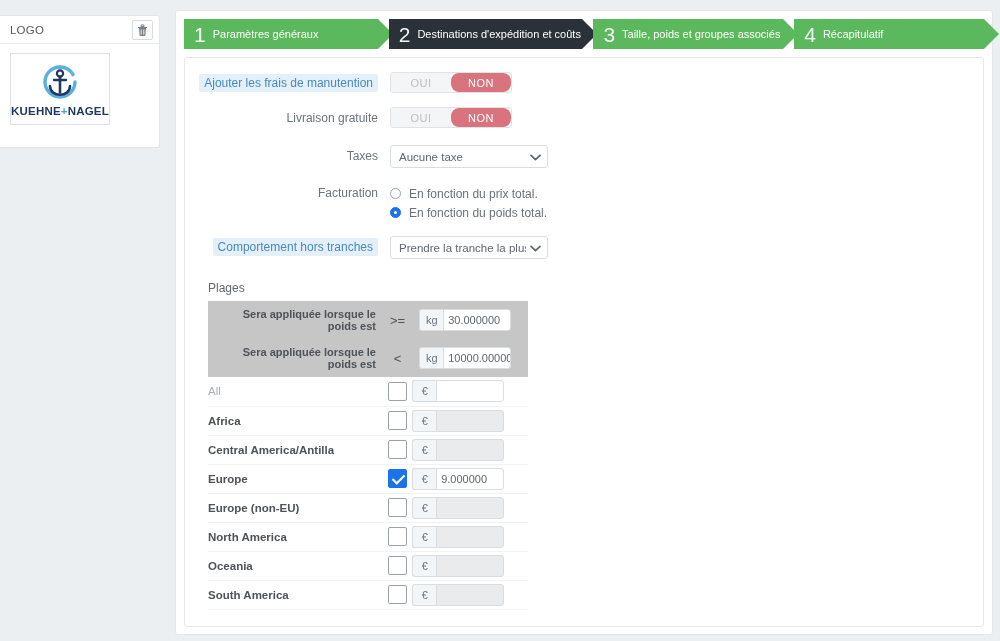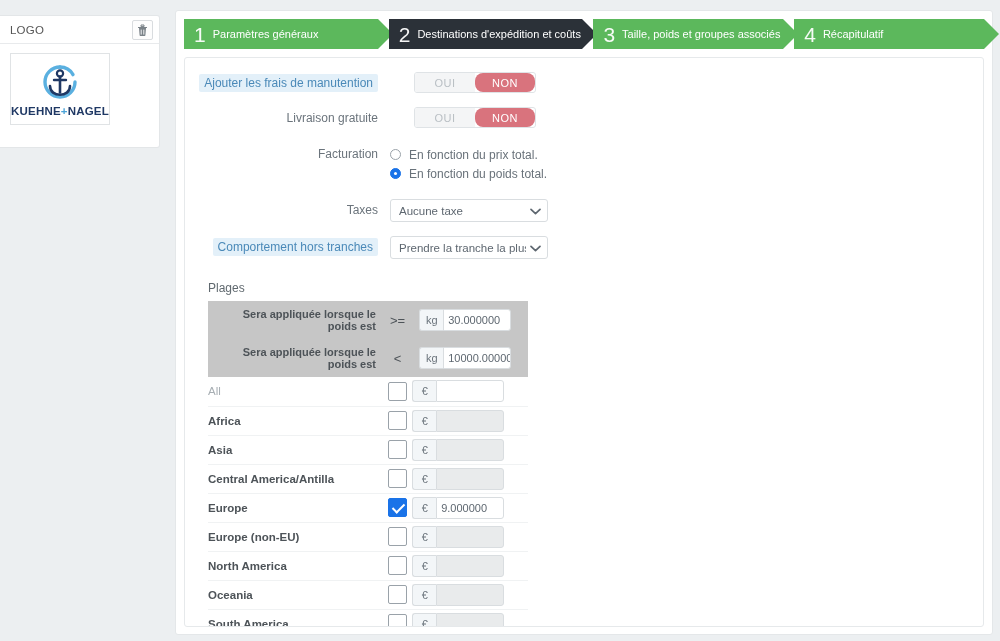--- a/index.html
+++ b/index.html
@@ -144,21 +144,20 @@
   }
   .form-control { flex: 1; }
 
   
   .toggle {
     display: inline-flex;
     border-radius: 3px;
     overflow: hidden;
     border: 1px solid #dfe3e6;
     height: 21px;
-    margin-left: 24px;
   }
   .toggle .opt {
     width: 60px;
     display: flex; align-items: center; justify-content: center;
     font-size: 11px;
     letter-spacing: .5px;
     cursor: pointer;
     user-select: none;
   }
   .toggle .opt.off { background: #f4f5f6; color: #b9bfc4; }
@@ -344,47 +343,47 @@
         <div class="form-label">Livraison gratuite</div>
         <div class="form-control">
           <div class="toggle">
             <span class="opt off">OUI</span>
             <span class="opt on-red">NON</span>
           </div>
         </div>
       </div>
 
       <div class="form-row" style="margin-top:16px;">
+        <div class="form-label">Taxes</div>
+        <div class="form-control">
+          <div class="select">
+            <span class="sel-text">Aucune taxe</span>
+            <span class="chev">
+              <svg width="11" height="7" viewBox="0 0 11 7">
+                  <path d="M1 1.3L5.5 5.7 10 1.3" fill="none" stroke="#5e6770" stroke-width="1.7" stroke-linecap="round" stroke-linejoin="round"></path>
+                </svg>
+            </span>
+          </div>
+        </div>
+      </div>
+
+      <div class="form-row" style="margin-top:16px;">
         <div class="form-label" style="line-height:19px;">Facturation</div>
         <div class="form-control">
           <div class="radio-line">
             <span class="radio"></span>
             <span>En fonction du prix total.</span>
           </div>
           <div class="radio-line">
             <span class="radio checked"></span>
             <span>En fonction du poids total.</span>
           </div>
         </div>
       </div>
 
-      <div class="form-row" style="margin-top:16px;">
-        <div class="form-label">Taxes</div>
-        <div class="form-control">
-          <div class="select">
-            <span class="sel-text">Aucune taxe</span>
-            <span class="chev">
-              <svg width="11" height="7" viewBox="0 0 11 7">
-                  <path d="M1 1.3L5.5 5.7 10 1.3" fill="none" stroke="#5e6770" stroke-width="1.7" stroke-linecap="round" stroke-linejoin="round"></path>
-                </svg>
-            </span>
-          </div>
-        </div>
-      </div>
-
       <div class="form-row" style="margin-top:14px;">
         <div class="label-wrap">
           <span class="form-label hl" style="width:auto;text-align:right;padding-right:5px;">Comportement hors tranches</span>
         </div>
         <div class="form-control">
           <div class="select">
             <span class="sel-text">Prendre la tranche la plus gra</span>
             <span class="chev">
               <svg width="11" height="7" viewBox="0 0 11 7">
                   <path d="M1 1.3L5.5 5.7 10 1.3" fill="none" stroke="#5e6770" stroke-width="1.7" stroke-linecap="round" stroke-linejoin="round"></path>
@@ -434,30 +433,20 @@
               <td class="zone-name">Africa</td>
               <td class="zone-check-cell"><span class="checkbox"></span></td>
               <td class="hr-input">
                 <div class="input-group">
                   <span class="input-addon">€</span>
                   <span class="input-box disabled"></span>
                 </div>
               </td>
             </tr>
             <tr class="zone-row">
-              <td class="zone-name">Asia</td>
-              <td class="zone-check-cell"><span class="checkbox"></span></td>
-              <td class="hr-input">
-                <div class="input-group">
-                  <span class="input-addon">€</span>
-                  <span class="input-box disabled"></span>
-                </div>
-              </td>
-            </tr>
-            <tr class="zone-row">
               <td class="zone-name">Central America/Antilla</td>
               <td class="zone-check-cell"><span class="checkbox"></span></td>
               <td class="hr-input">
                 <div class="input-group">
                   <span class="input-addon">€</span>
                   <span class="input-box disabled"></span>
                 </div>
               </td>
             </tr>
             <tr class="zone-row">

